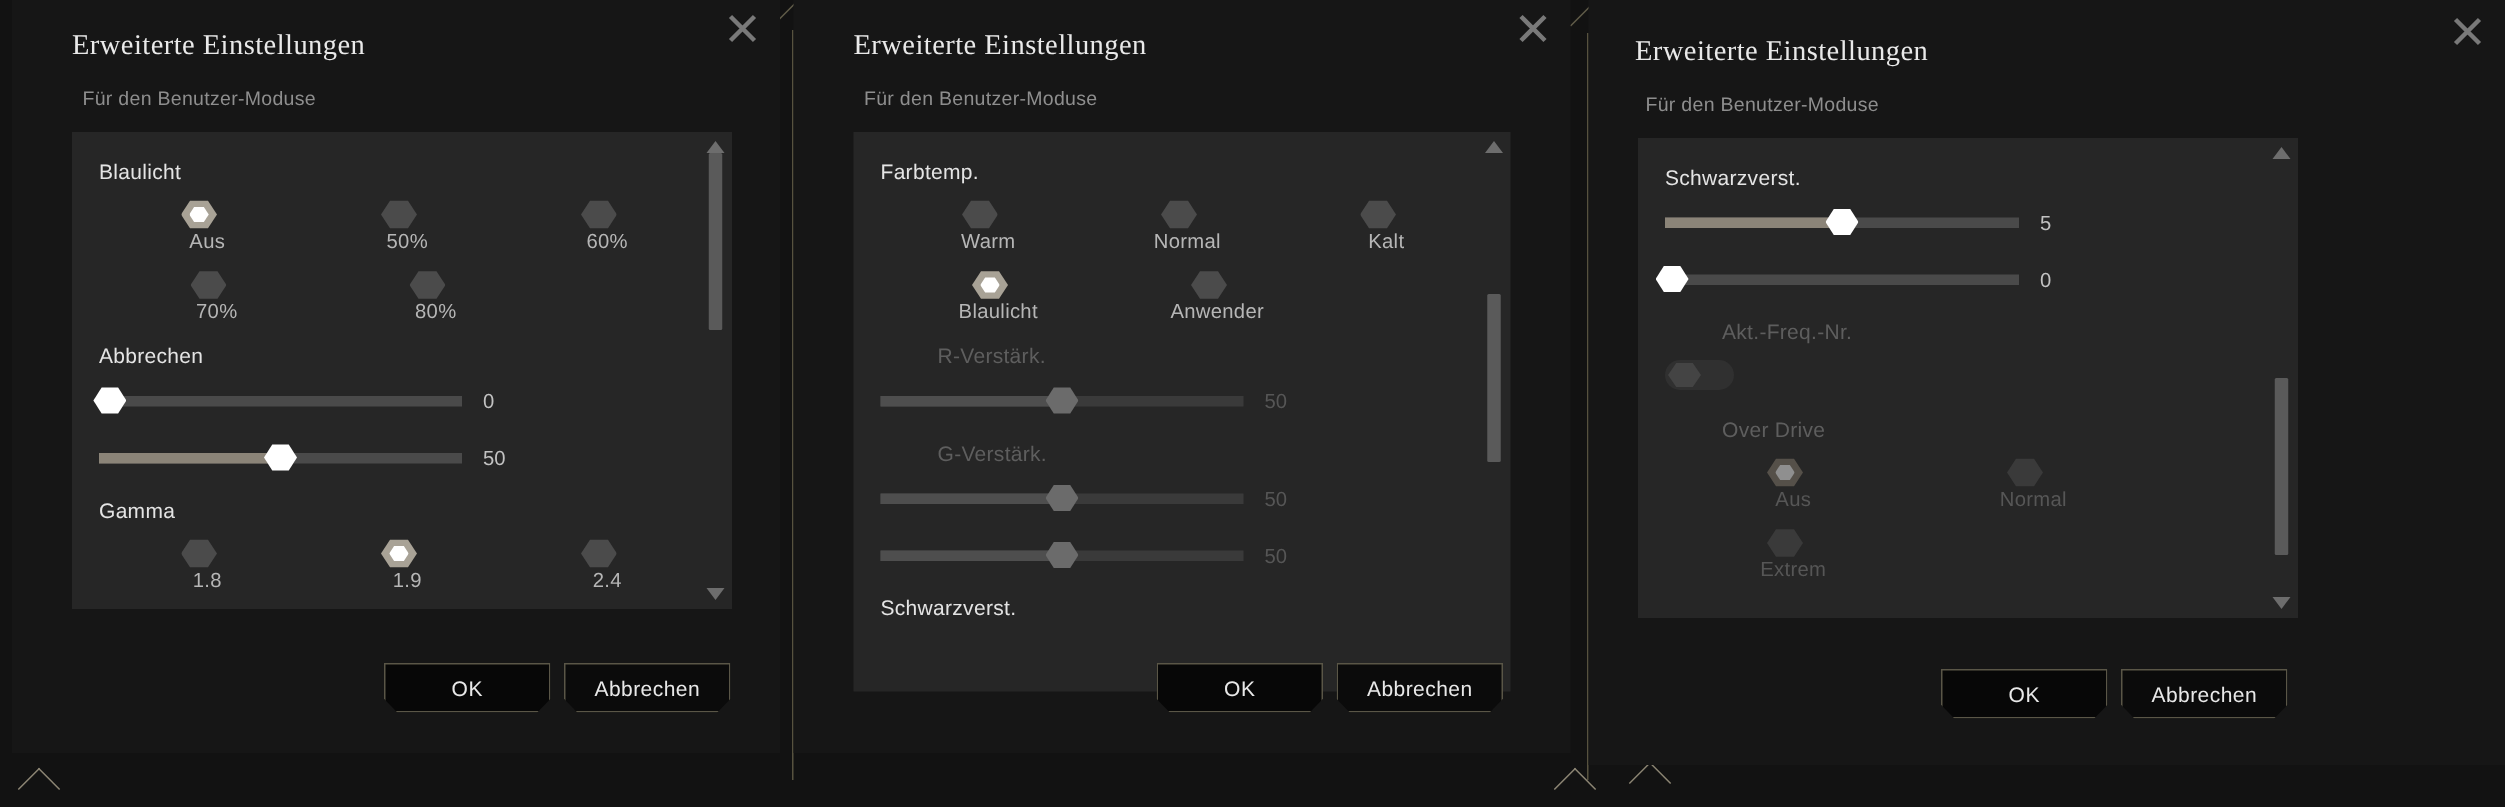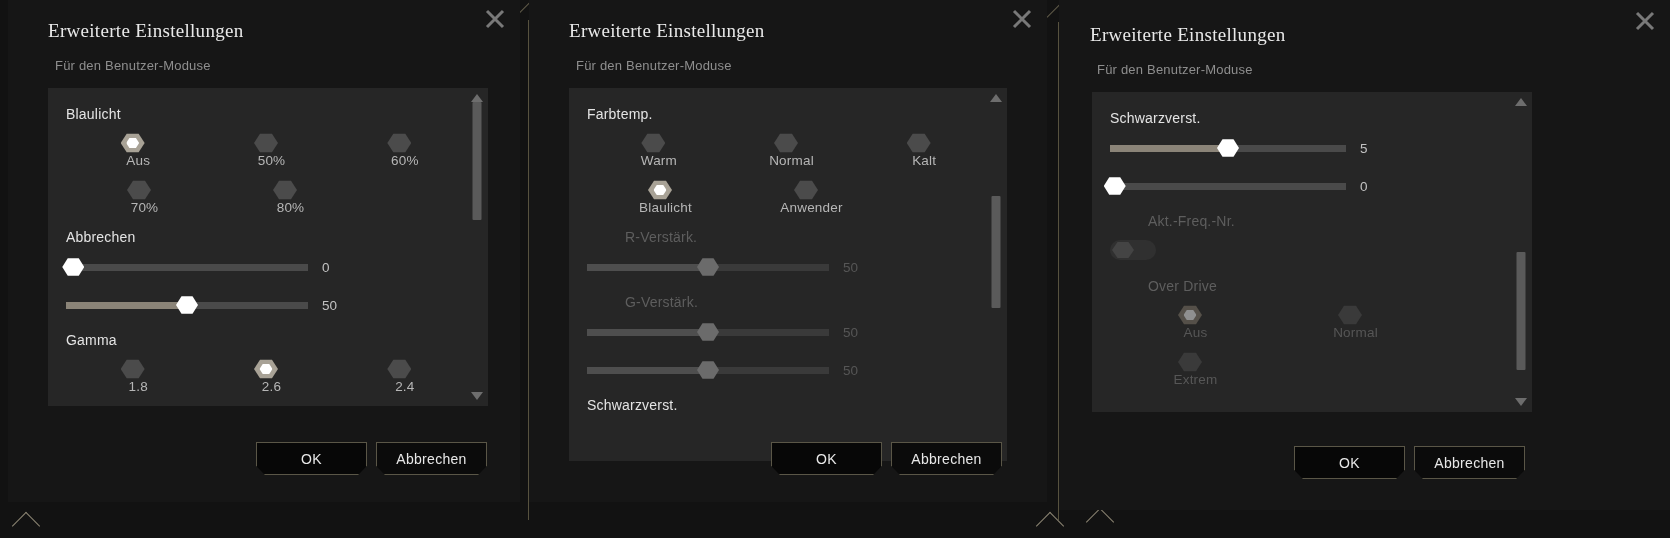--- a/index.html
+++ b/index.html
@@ -399,21 +399,21 @@
                     <span class="outer"></span>
                     <span class="inner"></span>
                   </div>
                   <span class="rlabel">1.8</span>
                 </div>
                 <div class="radio-opt" style="width: 146px;">
                   <div class="hexr on">
                     <span class="outer"></span>
                     <span class="inner"></span>
                   </div>
-                  <span class="rlabel">2.6</span>
+                  <span class="rlabel">1.9</span>
                 </div>
                 <div class="radio-opt" style="width: 146px;">
                   <div class="hexr">
                     <span class="outer"></span>
                     <span class="inner"></span>
                   </div>
                   <span class="rlabel">2.4</span>
                 </div>
               </div>
             </div>

